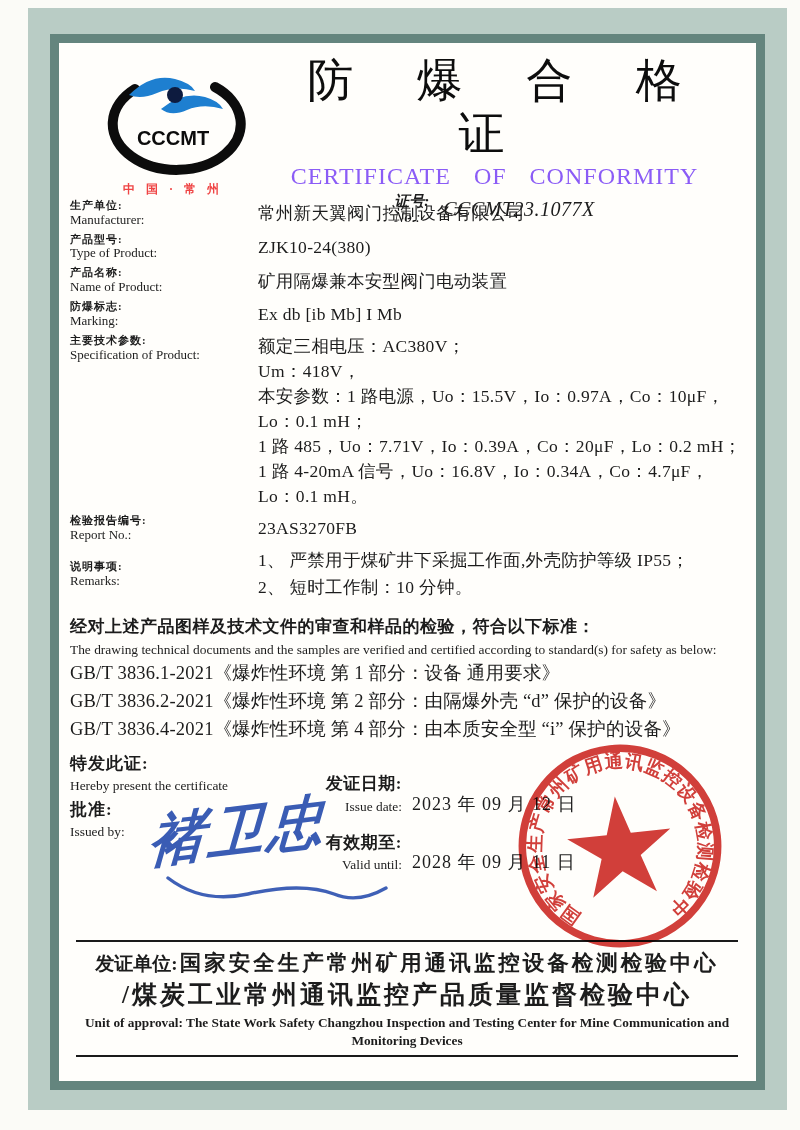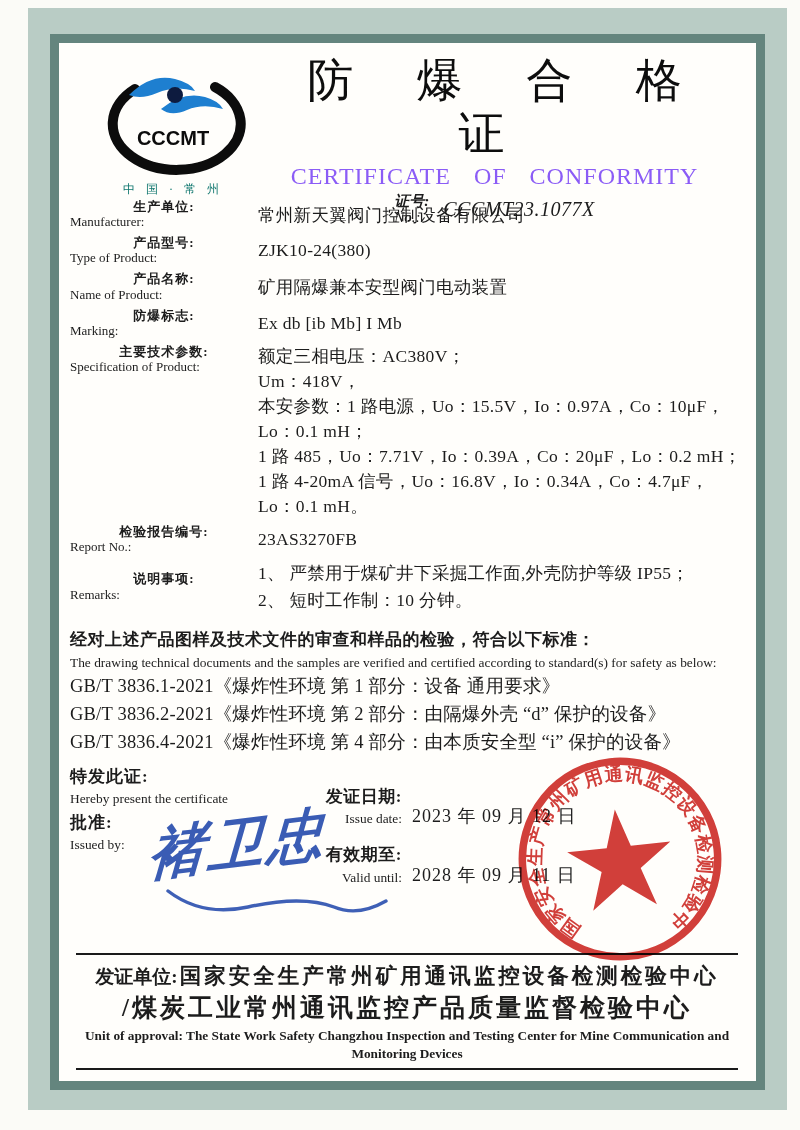--- a/index.html
+++ b/index.html
@@ -10,35 +10,35 @@
   }
   .mat{position:absolute;left:28px;top:8px;right:13px;bottom:20px;background:#b9ccc5;}
   .mat2{position:absolute;left:22px;top:26px;right:22px;bottom:20px;background:#64857e;}
   .paper{position:absolute;left:9px;top:9px;right:9px;bottom:9px;background:#fffefb;
          padding:10px 12px 0 11px;overflow:hidden;}
 
   
   .header{position:relative;height:140px;}
   .logo{position:absolute;left:28px;top:12px;width:150px;height:132px;text-align:center;}
   .logo svg{display:block;margin:0 auto;}
-  .logo-region{font-size:12px;font-weight:normal;letter-spacing:4px;margin-top:2px;color:#0f766e;}
+  .logo-region{font-size:12px;font-weight:bold;letter-spacing:4px;margin-top:2px;color:#ef4444;}
   .title-wrap{margin-left:175px;text-align:center;}
   .title-zh{font-size:46px;letter-spacing:26px;text-indent:26px;color:#0d0d0d;line-height:1.15;margin-top:2px;}
   .title-en{font-size:24px;letter-spacing:1px;word-spacing:16px;margin-top:2px;color:#8b5cf6;}
   .certno-row{display:flex;justify-content:center;gap:14px;margin-top:3px;align-items:center;font-style:italic;}
   .certno-labels{text-align:left;line-height:1.1;}
   .certno-zh{font-size:15px;font-weight:bold;}
   .certno-en{font-size:15px;}
   .certno-val{font-size:20px;letter-spacing:.5px;}
 
   
   .fields{margin-top:4px;}
   .frow{display:grid;grid-template-columns:188px 1fr;align-items:center;margin-bottom:5px;}
   .frow.top{align-items:start;}
-  .flabel .zh{font-size:13px;font-weight:bold;letter-spacing:1px;line-height:1.25;text-align:center;}
+  .flabel .zh{font-size:11px;font-weight:bold;letter-spacing:1px;line-height:1.25;}
   .flabel .en{font-size:13px;line-height:1.15;}
   .fvalue{font-size:17.5px;letter-spacing:.3px;}
   .fvalue .vline{line-height:25px;}
   .fvalue .vline.loose{line-height:27px;}
 
   
   .standards{margin-top:14px;}
   .std-zh{font-size:17px;font-weight:bold;letter-spacing:.5px;}
   .std-en{font-size:13.4px;margin-top:4px;}
   .std-item{font-size:18.5px;line-height:26px;margin-top:2px;letter-spacing:.2px;}

